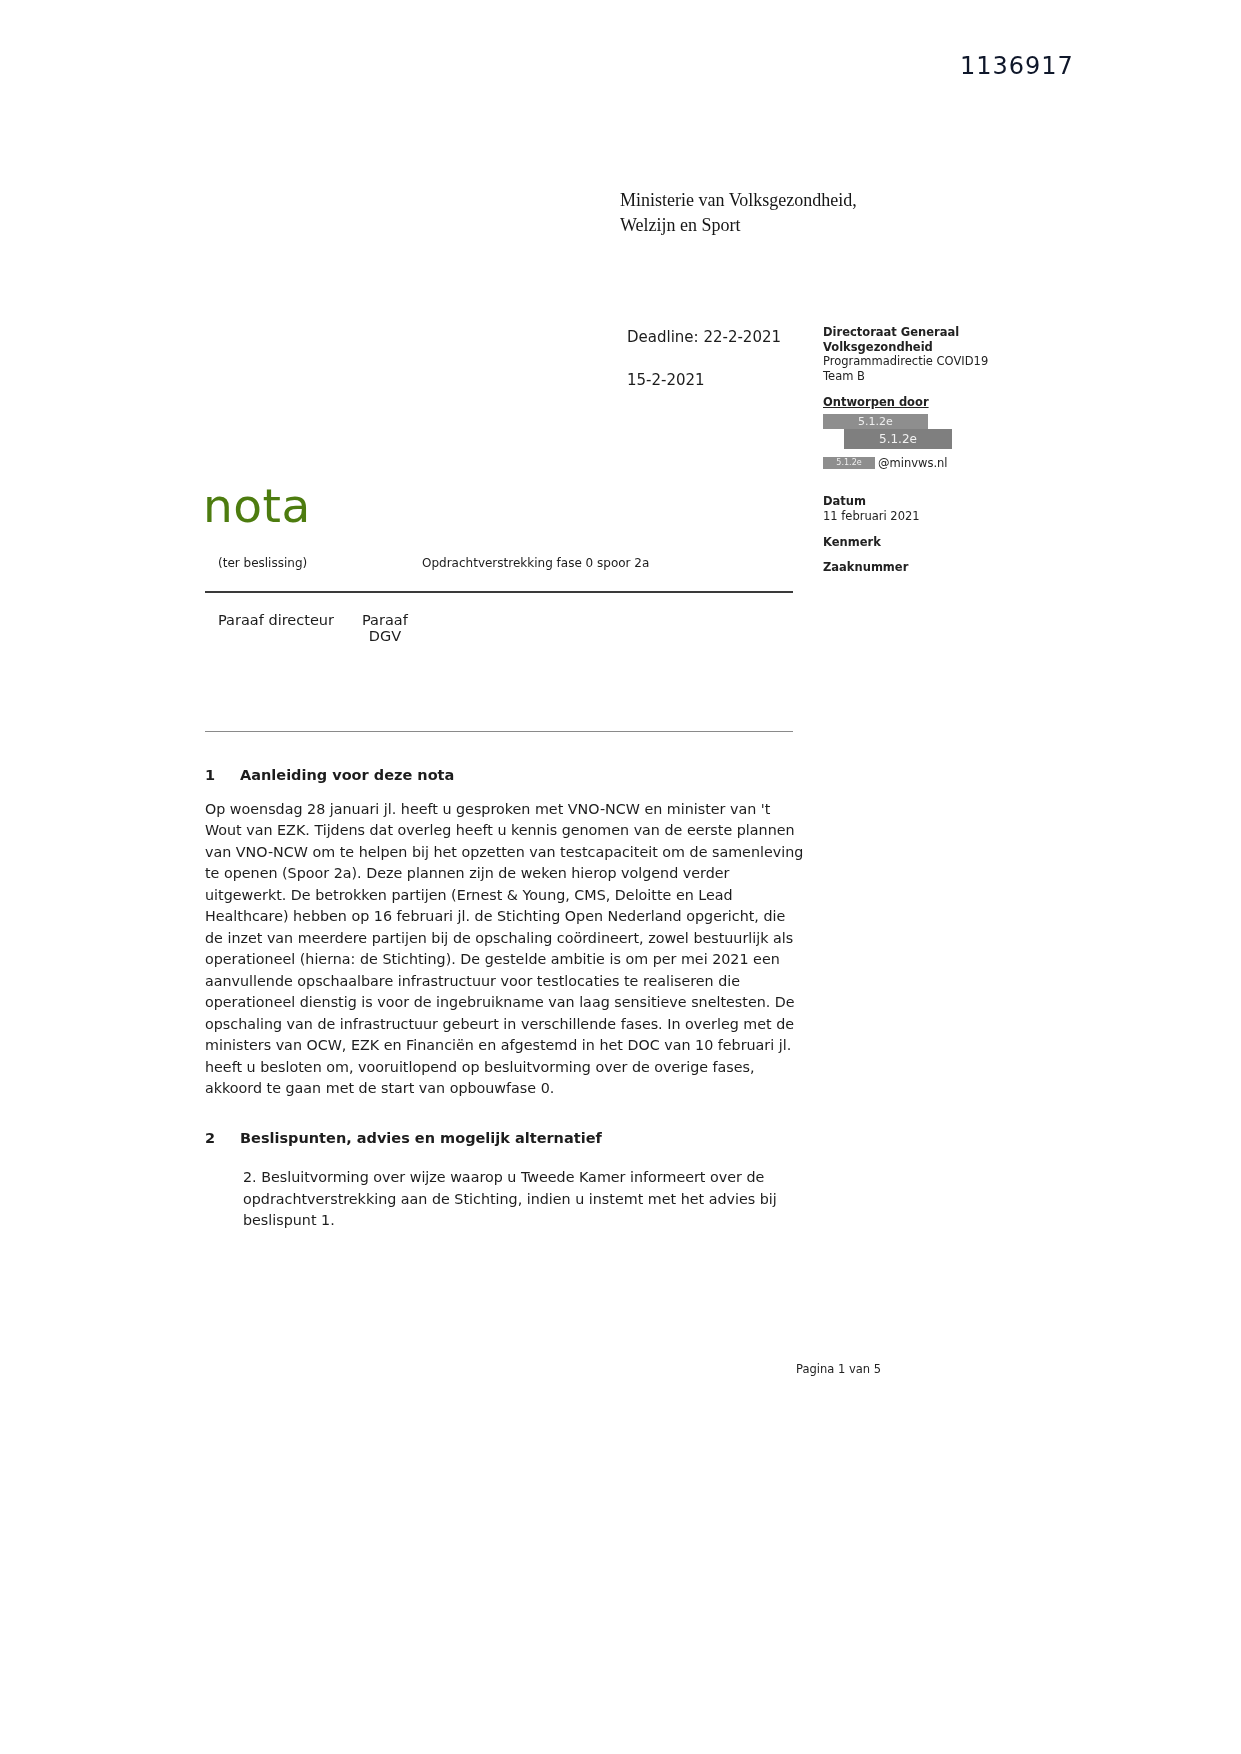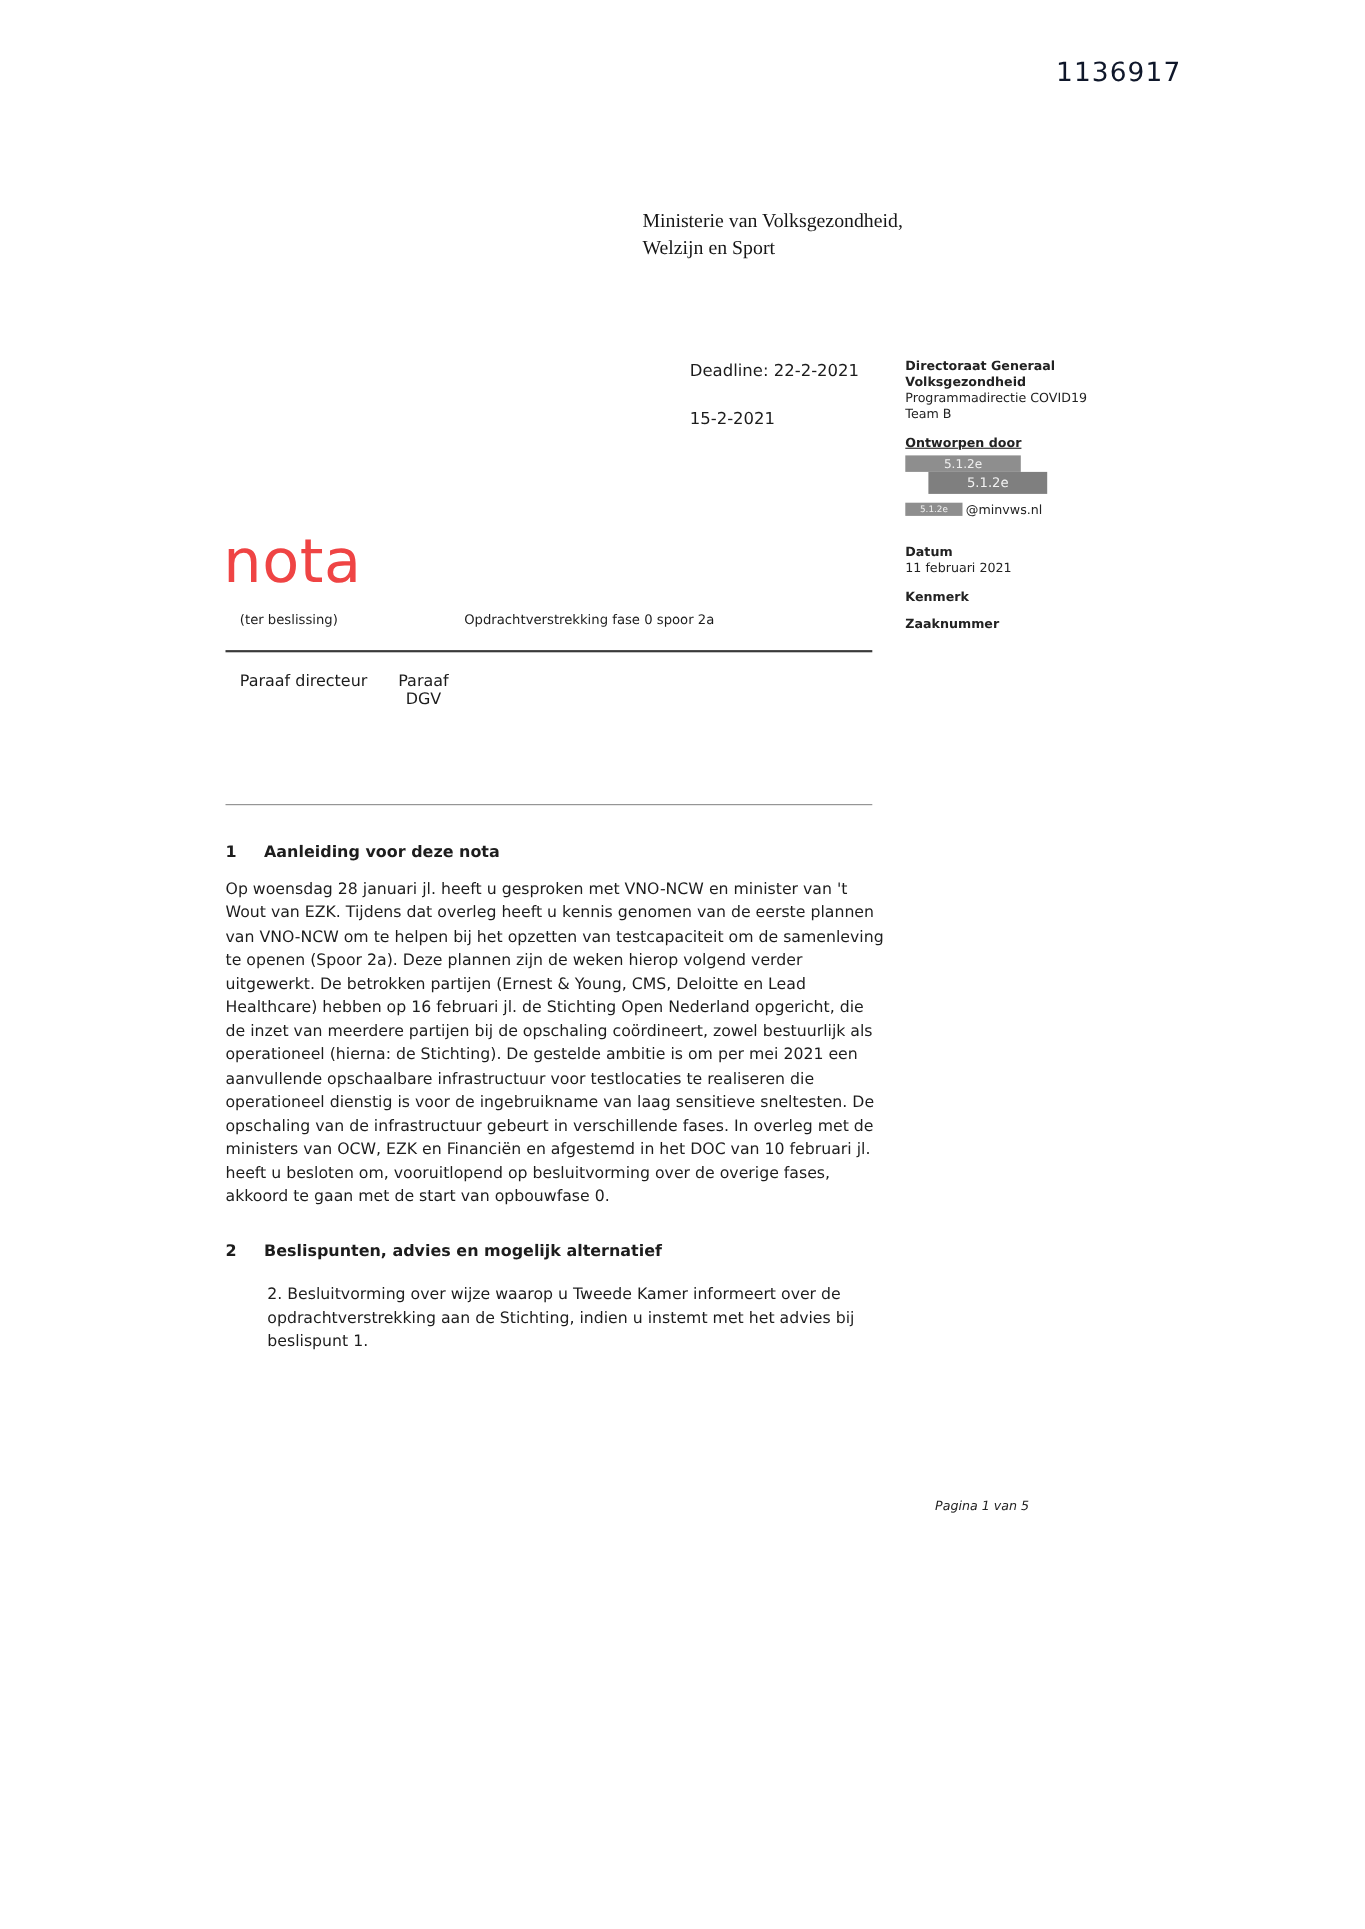--- a/index.html
+++ b/index.html
@@ -7,21 +7,21 @@
   body {
     width:1241px; height:1754px; position:relative;
     font-family:"DejaVu Sans", sans-serif;
     color:#1c1c1c;
   }
   .doc-number {
     position:absolute; top:52px; left:960px;
     font-size:24px; letter-spacing:1px; color:#0f172a;
   }
   .ministry {
-    position:absolute; left:584px; top:188px;
+    position:absolute; left:620px; top:188px;
     font-family:"Liberation Serif", serif;
     font-size:18px; line-height:1.4; color:#161616;
   }
   .deadline-block { position:absolute; left:627px; top:328px; font-size:15px; }
   .deadline-block .date2 { margin-top:25px; }
 
   
   .sidebar {
     position:absolute; left:823px; top:325px; width:180px;
     font-size:11.5px; line-height:1.28; color:#222;
@@ -40,21 +40,21 @@
   }
   .email-row { margin-top:7px; display:flex; align-items:center; }
   .redact3 {
     width:52px; height:12px; background:#8e8e8e; color:#f0f0f0;
     font-size:8px; text-align:center; line-height:12px; margin-right:3px;
   }
 
   
   .nota-title {
     position:absolute; left:203px; top:478px;
-    font-size:55px; color:#ef4444; letter-spacing:0.5px;
+    font-size:47px; color:#4d7c0f; letter-spacing:0.5px;
   }
   .subtitle-row { position:absolute; left:218px; top:556px; width:575px; font-size:12px; }
   .subject { position:absolute; left:204px; top:0; }
   .rule1 {
     position:absolute; left:205px; top:591px; width:588px;
     border-top:2px solid #3a3a3a;
   }
   .paraaf-row { position:absolute; left:218px; top:612px; font-size:14.5px;text-align:center; }
   .paraaf-dgv { position:absolute; left:144px; top:0; }
   .rule2 {
@@ -67,22 +67,22 @@
     position:absolute; left:205px; top:765px; width:602px;
     font-size:14.3px; line-height:21.5px; color:#1d1d1d;
   }
   .sec-heading { display:flex; font-weight:bold; font-size:14.5px; margin-bottom:12px; }
   .sec-num { width:35px; flex:0 0 35px; }
   .para { margin:0; }
   .sec2 { margin-top:28px; }
   .list-item { margin-left:38px; margin-top:18px; }
 
   .footer {
-    position:absolute; left:850px; top:1362px;
-    font-size:11.5px; color:#222;font-style:italic;
+    position:absolute; left:796px; top:1362px;
+    font-size:11.5px; color:#222;
   }
 </style>
 </head>
 <body>
 
 <div class="doc-number">1136917</div>
 
 <div class="ministry">
   <div>Ministerie van Volksgezondheid,</div>
   <div>Welzijn en Sport</div>

